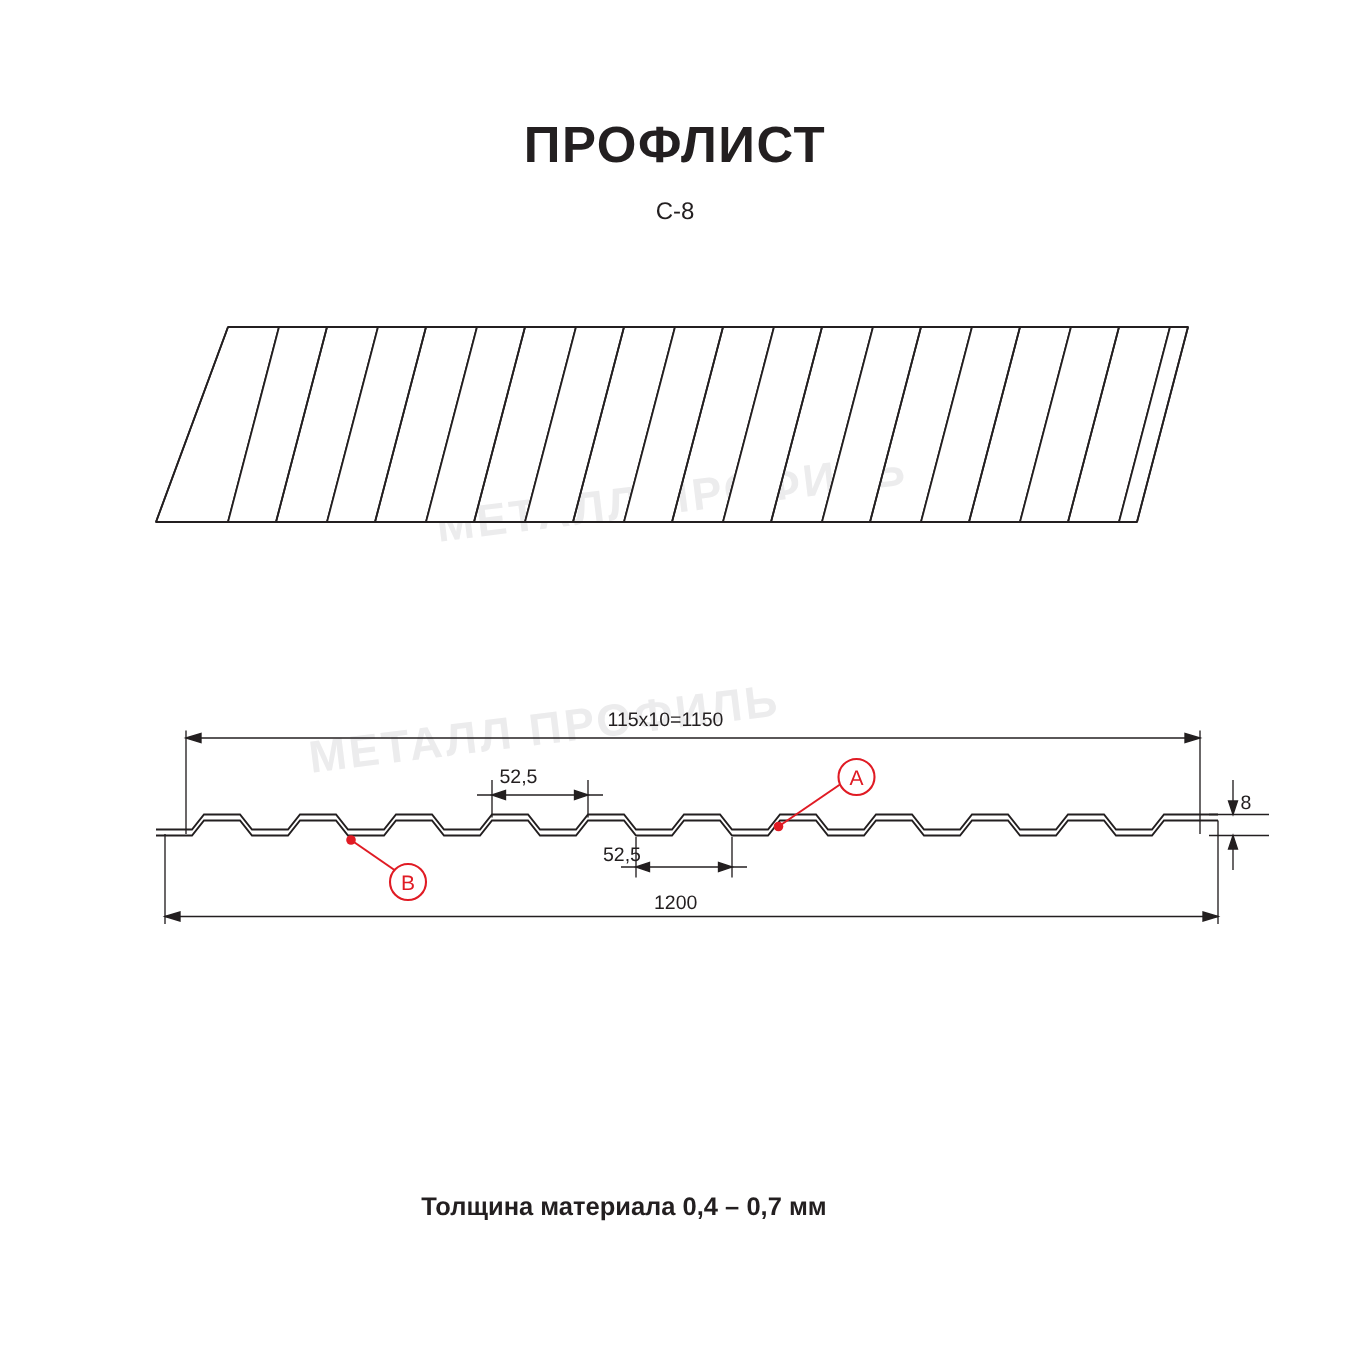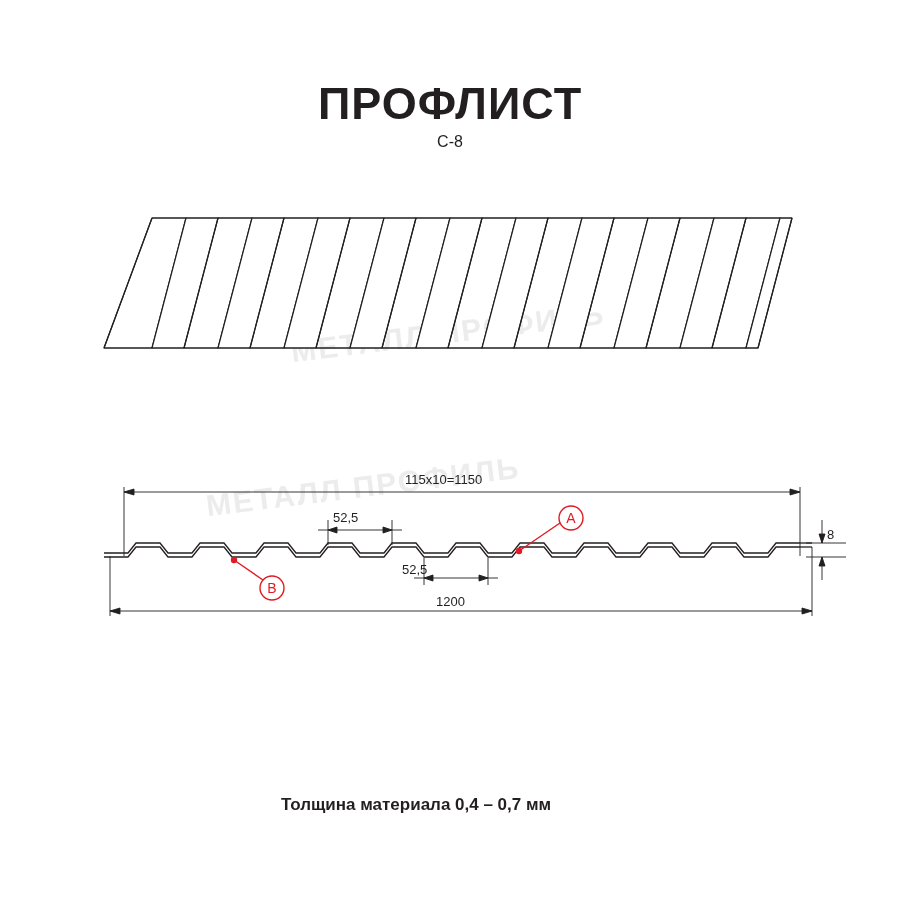--- a/index.html
+++ b/index.html
@@ -20,21 +20,21 @@
     inset: 0;
     width: 900px;
     height: 900px;
   }
   .title {
     position: absolute;
     top: 78px;
     left: 0;
     width: 900px;
     text-align: center;
-    font-size: 45px;
+    font-size: 34px;
     font-weight: bold;
     letter-spacing: 1px;
     color: #231f20;
   }
   .subtitle {
     position: absolute;
     top: 133px;
     left: 0;
     width: 900px;
     text-align: center;

